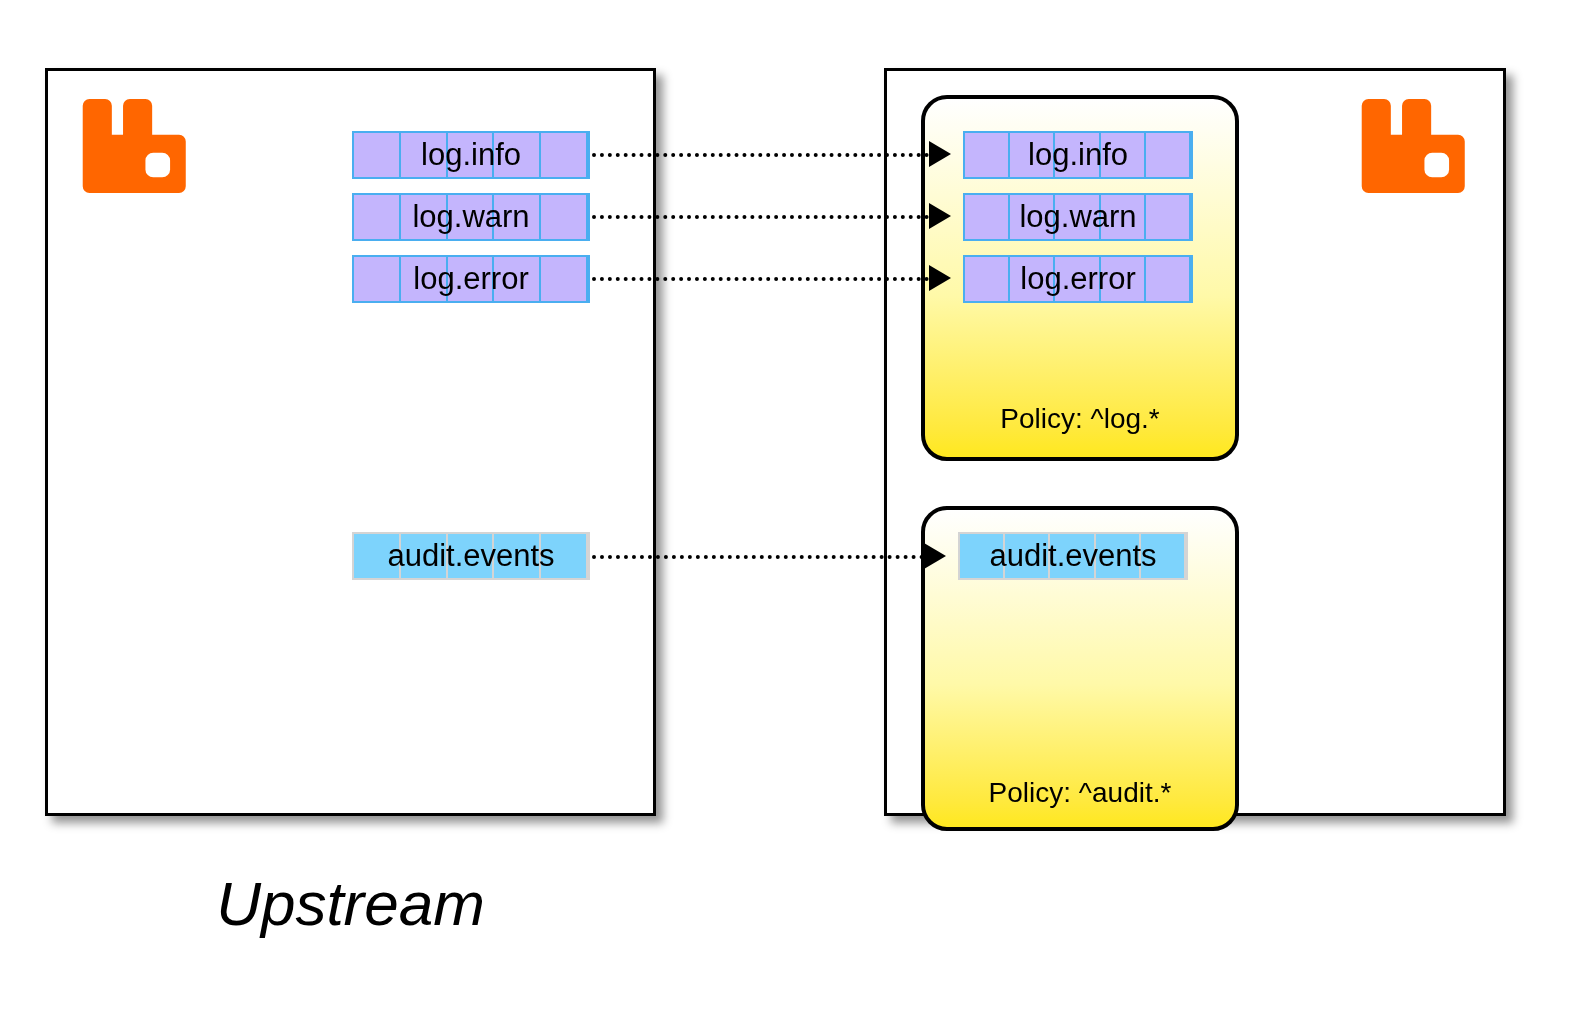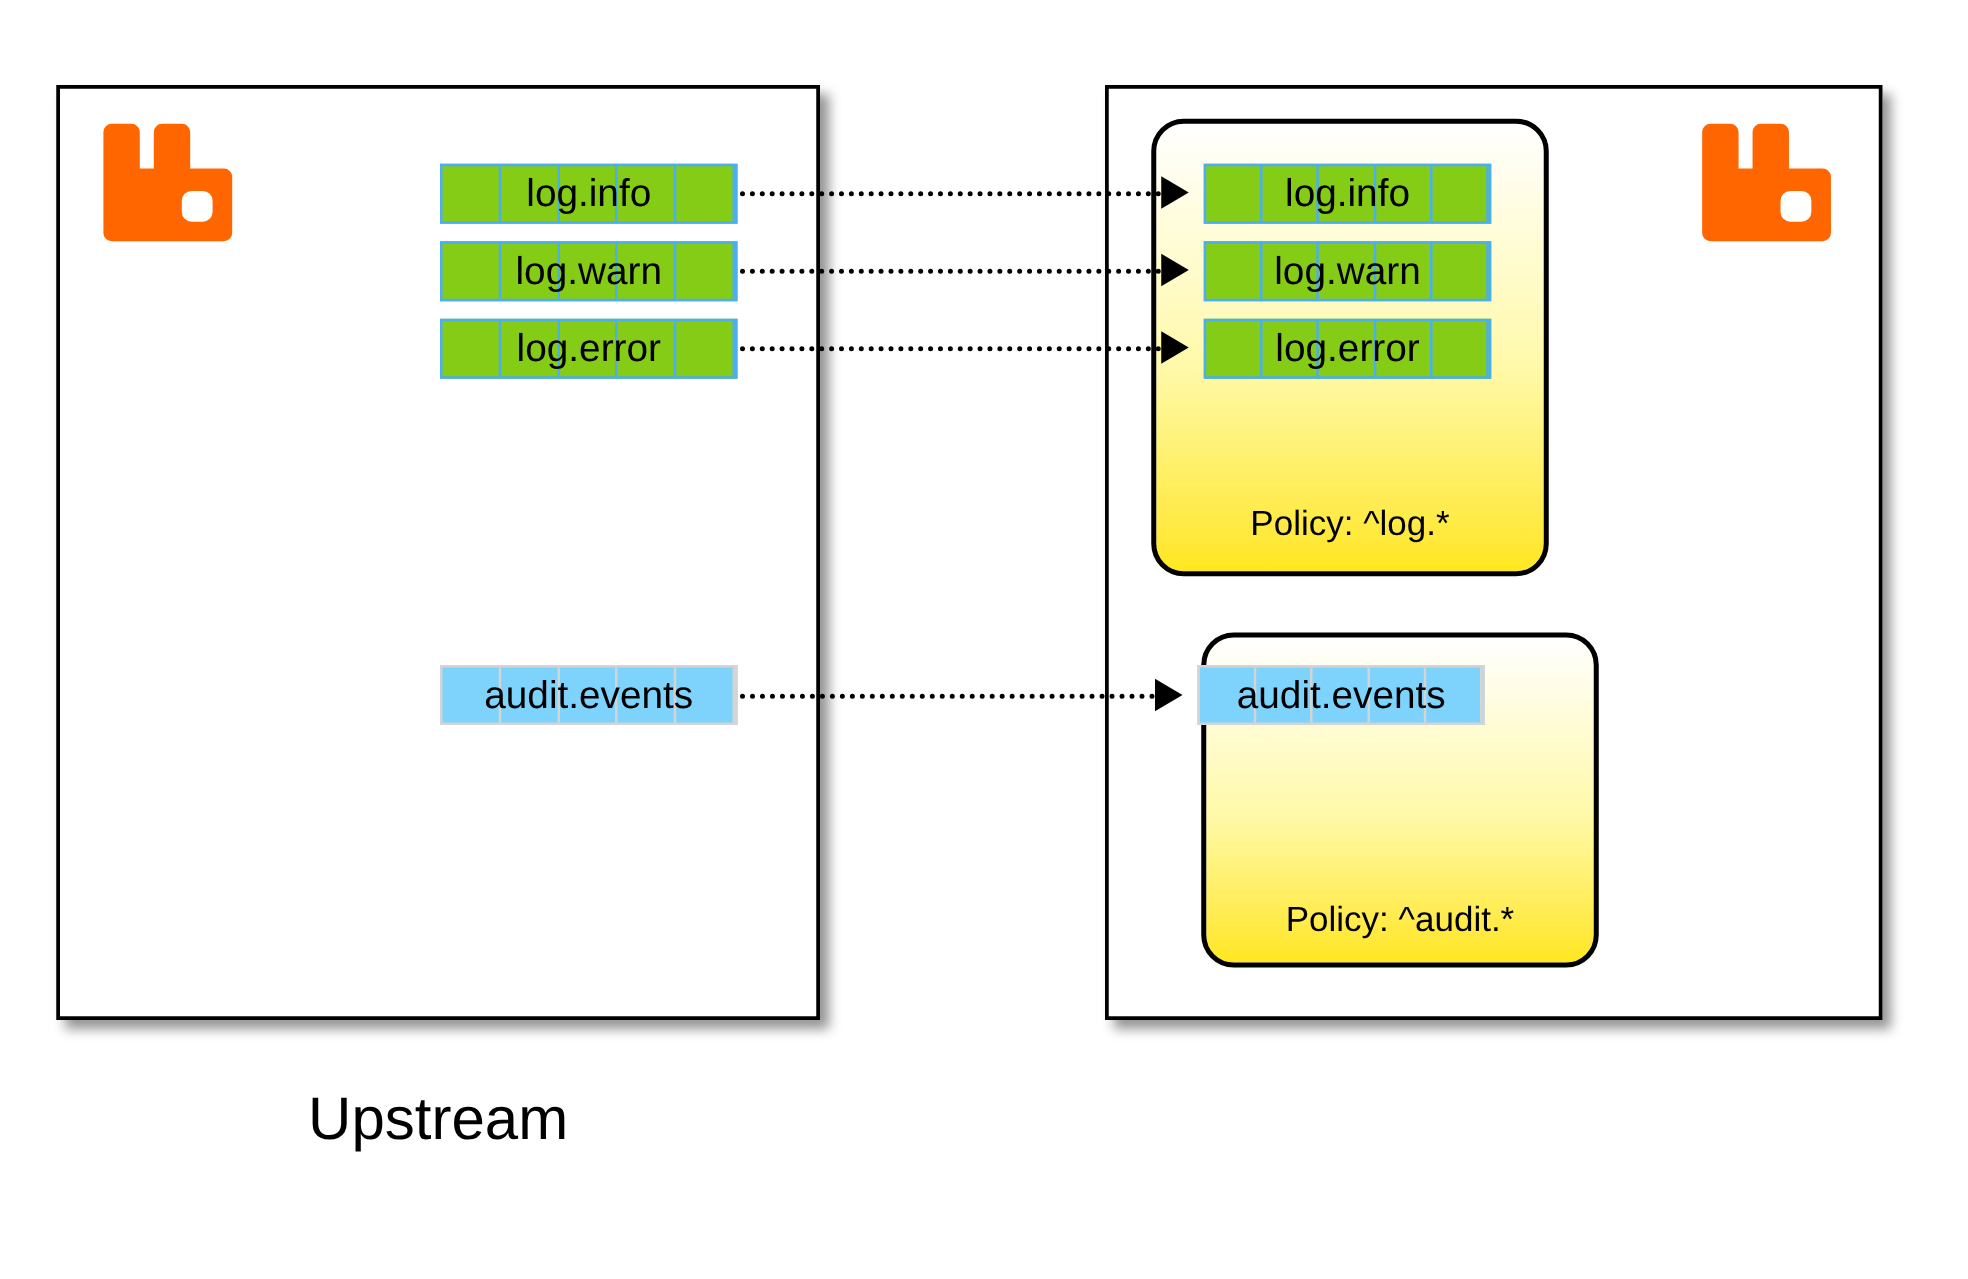--- a/index.html
+++ b/index.html
@@ -43,21 +43,21 @@
 
   
   .policy-box {
     position: absolute;
     border: 4px solid #000000;
     border-radius: 26px;
     box-sizing: border-box;
     background: linear-gradient(to bottom, #ffffff 0%, #fffde3 18%, #fff9a8 55%, #ffe93d 92%, #ffe81f 100%);
   }
   #policy-box-log   { left: 921px; top: 95px;  width: 318px; height: 366px; }
-  #policy-box-audit { left: 921px; top: 506px; width: 318px; height: 268px; margin-left: 40px; }
+  #policy-box-audit { left: 921px; top: 506px; width: 318px; height: 325px; }
 
   .policy-label {
     position: absolute;
     left: 0;
     right: 0;
     text-align: center;
     font-size: 28px;
     color: #000000;
     white-space: nowrap;
   }
@@ -72,21 +72,21 @@
     border: 2px solid;
     align-items: stretch;
   }
   .queue .cell {
     flex: 1 1 20%;
     box-sizing: border-box;
     border-right: 2px solid;
   }
   .queue .cell:last-child { border-right: none; }
 
-  .queue.blue { border-color: #4aaef0; background: #84cc16; }
+  .queue.blue { border-color: #4aaef0; background: #c4b5fd; }
   .queue.blue .cell { border-right-color: #4aaef0; }
 
   .queue.gray { border-color: #d4d4d4; background: #7dd3fc; }
   .queue.gray .cell { border-right-color: #d4d4d4; }
 
   .queue .queue-name {
     position: absolute;
     left: 0;
     right: 0;
     top: 50%;
@@ -131,23 +131,24 @@
   }
   #arrow-log-info  { left: 929px; top: 141px; }
   #arrow-log-warn  { left: 929px; top: 203px; }
   #arrow-log-error { left: 929px; top: 265px; }
   #arrow-audit     { left: 924px; top: 543px; }
 
   
   .caption {
     position: absolute;
     text-align: center;
-    font-size: 48px;
+    font-size: 62px;
     color: #000000;
     white-space: nowrap;
+    font-style: italic;
   }
   #caption-upstream   { left: 45px;  top: 868px; width: 611px; }
   #caption-downstream { left: 884px; top: 868px; width: 622px; }
 </style>
 </head>
 <body>
 
 <div class="canvas">
 
   <div class="broker-panel" id="panel-upstream"></div>

